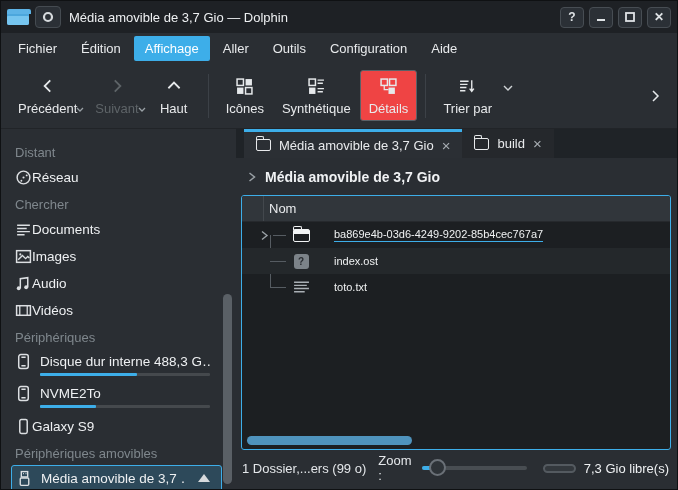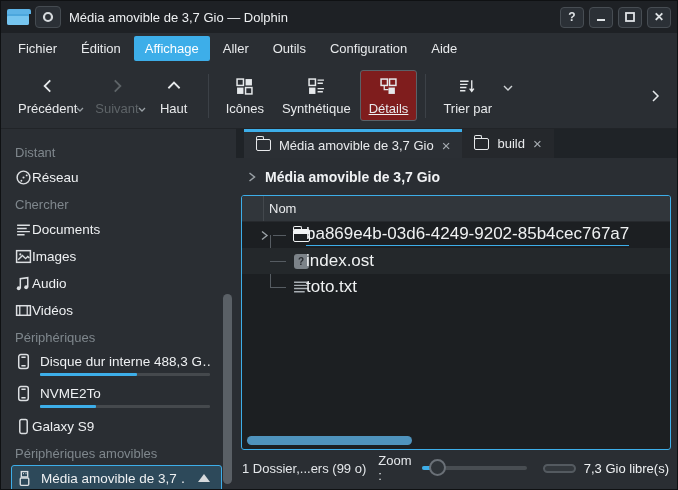--- a/index.html
+++ b/index.html
@@ -27,21 +27,21 @@
   .menu-item.active { background:#3daee9; color:#fdfeff; }
 
   
   .toolbar { height:66px; display:flex; align-items:center; padding:0 8px; background:#2a2e33;
              border-bottom:1px solid #212428; flex:none; }
   .tool-btn { display:flex; flex-direction:column; align-items:center; justify-content:center;
               padding:4px 8px; min-width:52px; gap:4px; border:1px solid transparent; border-radius:3px; position:relative; }
   .tool-btn .ticon { height:22px; display:flex; align-items:center; justify-content:center; color:#e6e9eb; }
   .tool-btn .tlabel { font-size:13px; color:#e8eaec; white-space:nowrap; }
   .tool-btn.disabled .ticon, .tool-btn.disabled .tlabel { color:#5e6468; }
-  .tool-btn.active { background:#7f1d1d; border-color:#5a6167;text-decoration:underline; }
+  .tool-btn.active { background:#ef4444; border-color:#5a6167; }
   .tool-sep { width:1px; height:44px; background:#3c4147; margin:0 8px; }
   .mini-chevron { position:absolute; right:1px; bottom:7px; color:#9aa1a6; }
   .sort-chevron { margin-left:2px; margin-bottom:14px; color:#cfd3d6; }
   .toolbar-spacer { flex:1; }
   .overflow-btn { color:#e6e9eb; padding:0 6px; }
 
   
   .body { flex:1; display:flex; overflow:hidden; }
 
   
@@ -79,21 +79,21 @@
   .fileview { flex:1; margin:0 6px 0 5px; border:1px solid #3daee9; border-radius:3px; background:#1c1f22;
               display:flex; flex-direction:column; overflow:hidden; position:relative; }
   .fv-header { height:26px; background:#31363b; display:flex; align-items:center; flex:none; border-bottom:1px solid #26292d; }
   .fv-header .fv-corner { width:22px; height:100%; border-right:1px solid #43484d; }
   .fv-header .fv-col { font-size:13px; color:#e8eaec; padding-left:5px; }
   .fv-rows { position:relative; flex:1; }
   .fv-row { height:26px; display:flex; align-items:center; position:relative; }
   .fv-row.alt { background:#24282b; }
   .expander { position:absolute; left:18px; color:#9aa1a6; display:flex; }
   .fv-icon { position:absolute; left:50px; width:18px; height:16px; display:flex; align-items:center; justify-content:center; }
-  .fv-name { position:absolute; left:64px; font-size:17px; color:#eff1f2; white-space:nowrap; }
+  .fv-name { position:absolute; left:92px; font-size:11px; color:#eff1f2; white-space:nowrap; }
   .fv-name.linked { border-bottom:1px solid #3daee9; padding-bottom:1px; }
   .treeline { position:absolute; background:#565c62; }
   .file-foldericon { width:17px; height:13px; border:1.5px solid #f2f4f5; border-radius:2px; position:relative; background:transparent; }
   .file-foldericon:before { content:""; position:absolute; top:-4px; left:-1px; width:7px; height:3px;
                             border:1.5px solid #f2f4f5; border-bottom:none; border-radius:2px 2px 0 0; }
   .file-foldericon:after { content:""; position:absolute; left:0; right:0; top:0; height:4px; background:#f2f4f5; }
   .unknown-icon { width:15px; height:15px; background:#7c8389; border-radius:3px; color:#2a2e33;
                   font-size:10px; font-weight:bold; display:flex; align-items:center; justify-content:center; }
   .hscrollbar { position:absolute; left:5px; bottom:4px; width:165px; height:9px; background:#4f93bd; border-radius:5px; }
 

